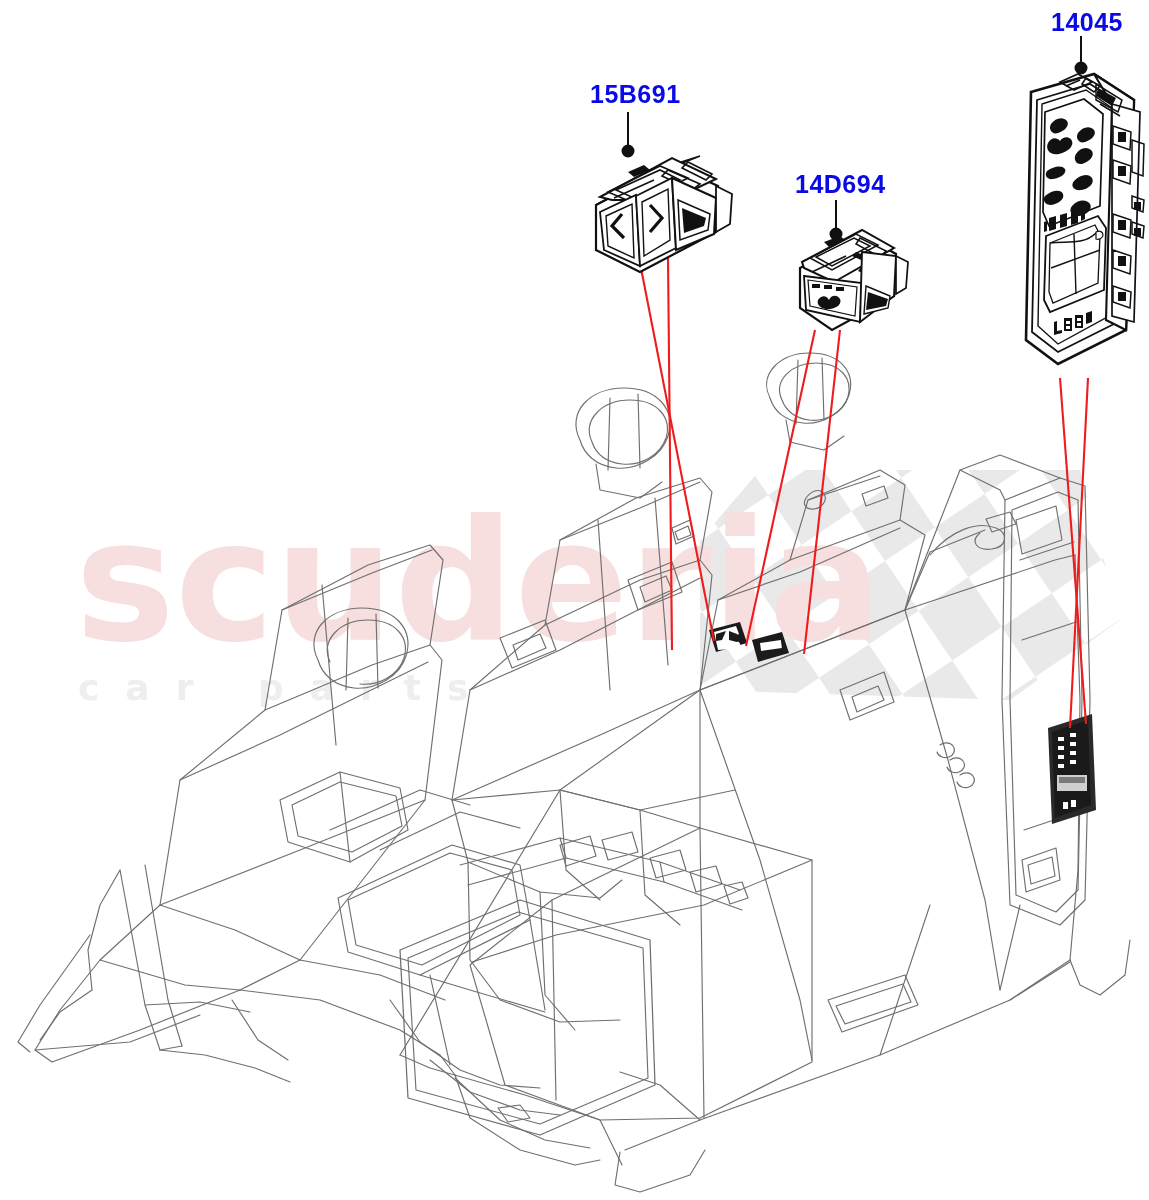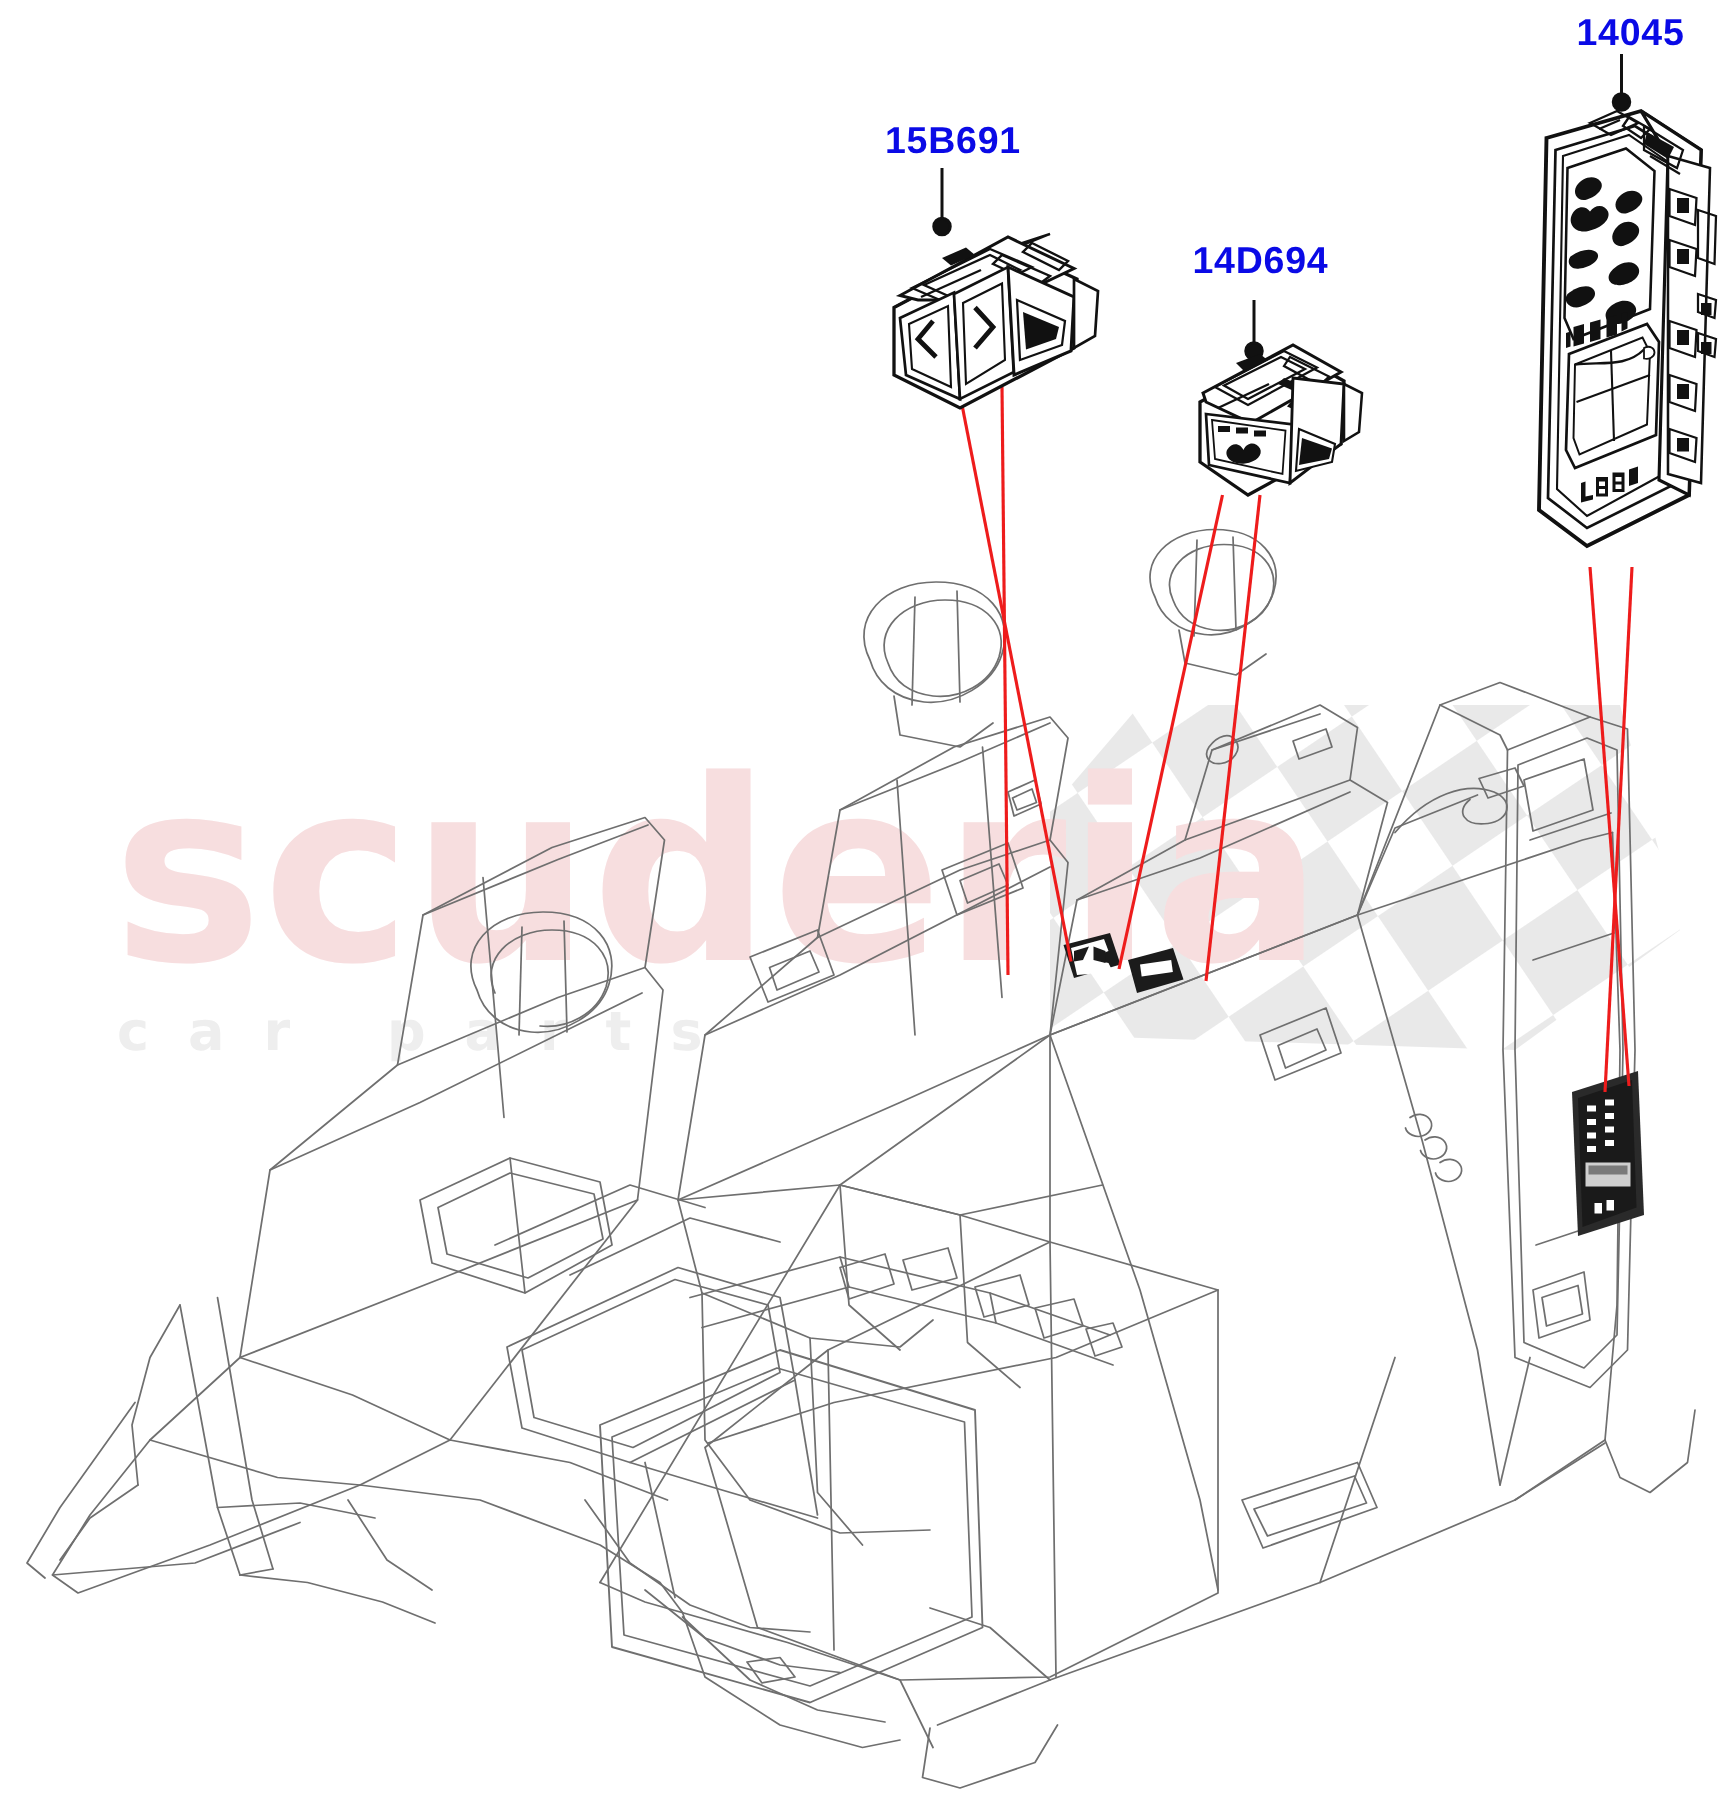--- a/index.html
+++ b/index.html
@@ -402,16 +402,16 @@
 
     <g fill="none" stroke="#111111" stroke-width="1.6">
       <path d="M1060,82 L1078,74 L1092,82 L1074,90 Z"></path>
       <path d="M1066,86 L1080,80"></path>
       <path d="M1086,78 L1100,86 L1094,92 L1082,84 Z"></path>
     </g>
   </g>
 </svg>
 
 <div class="pn-label" style="left:590px;top:80px">15B691</div>
-<div class="pn-label" style="left:795px;top:160px">14D694</div>
+<div class="pn-label" style="left:795px;top:170px">14D694</div>
 <div class="pn-label" style="left:1051px;top:8px">14045</div>
 
 </div>
 
 </body></html>

